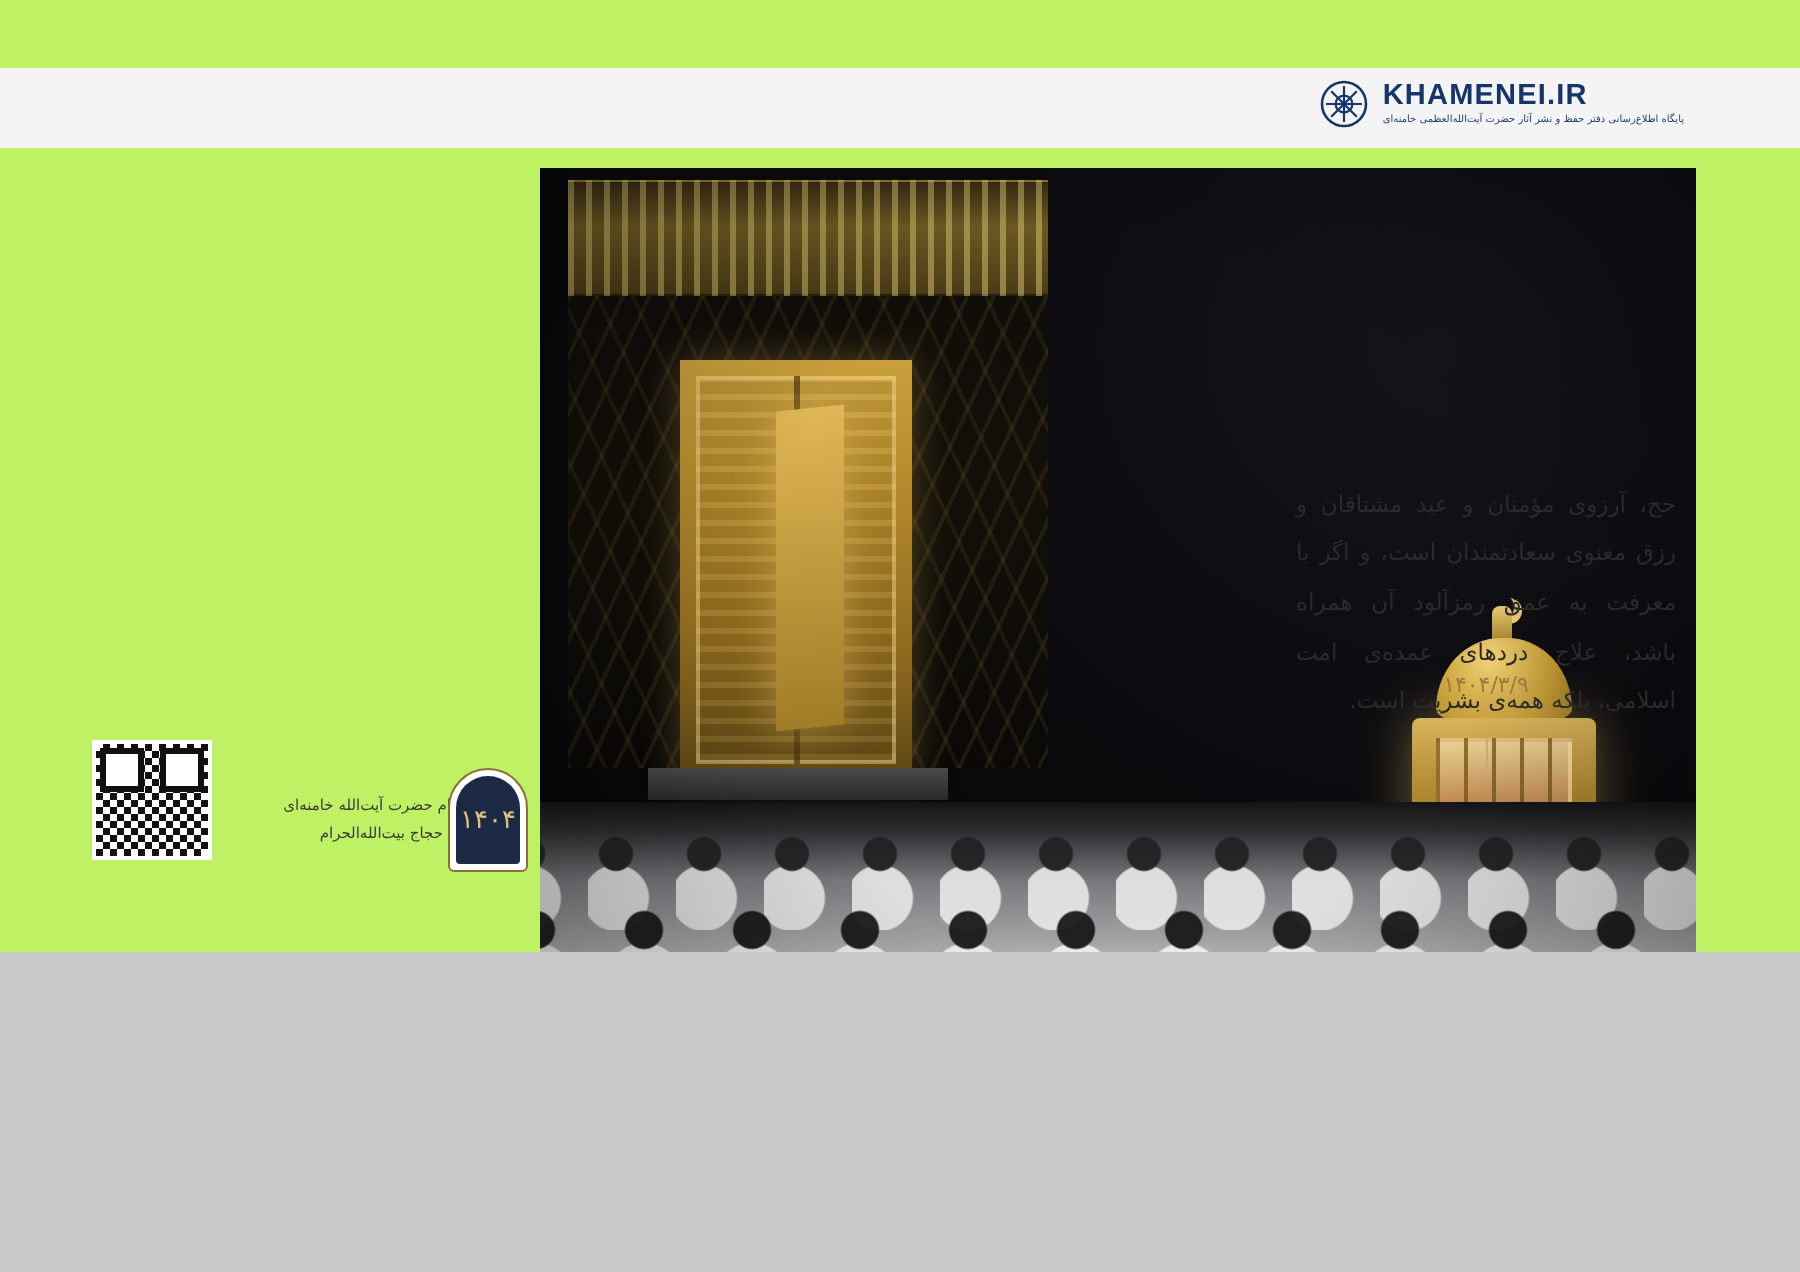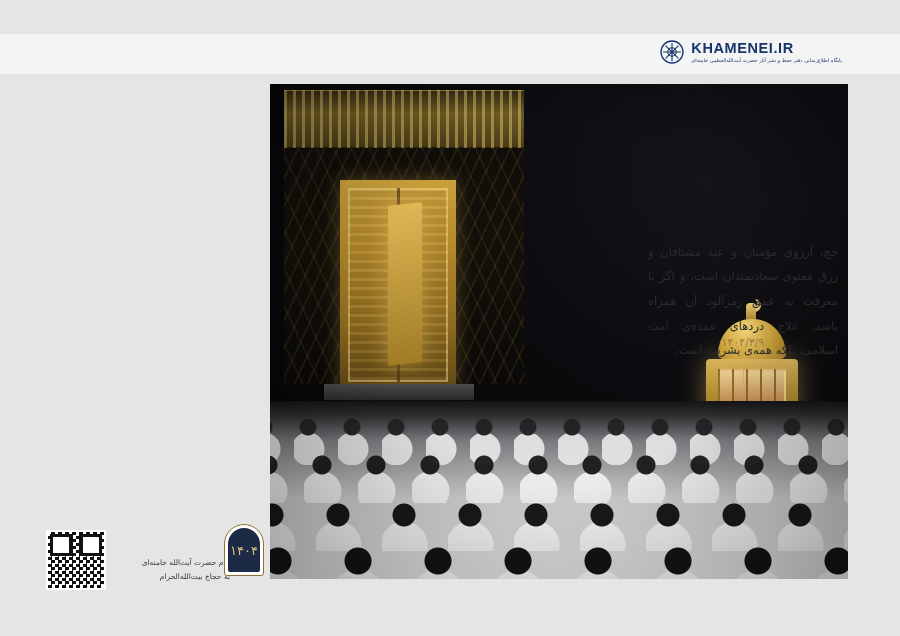--- a/index.html
+++ b/index.html
@@ -6,22 +6,22 @@
     margin: 0;
     padding: 0;
     background: #c9c9c9;
   }
   body {
     font-family: "DejaVu Sans", "Liberation Sans", sans-serif;
   }
   .poster {
     position: relative;
     width: 900px;
-    height: 636px;
-    background: #e5e5e5;
+    height: 476px;
+    background: #bef264;
     overflow: hidden;
   }
 
   
   .header-band {
     position: absolute;
     top: 34px;
     left: 0;
     width: 900px;
     height: 40px;
@@ -310,21 +310,21 @@
     width: 96px;
     text-align: right;
     color: #3a3a3a;
     font-size: 7.5px;
     line-height: 1.9;
     font-family: "DejaVu Sans", sans-serif;
   }
   .seal {
     position: absolute;
     left: 224px;
-    bottom: 60px;
+    bottom: 40px;
     width: 40px;
     height: 52px;
   }
   .seal .frame {
     position: absolute;
     inset: 0;
     border: 1.5px solid #8d6f35;
     border-radius: 20px 20px 3px 3px;
     background: #ffffff;
   }

